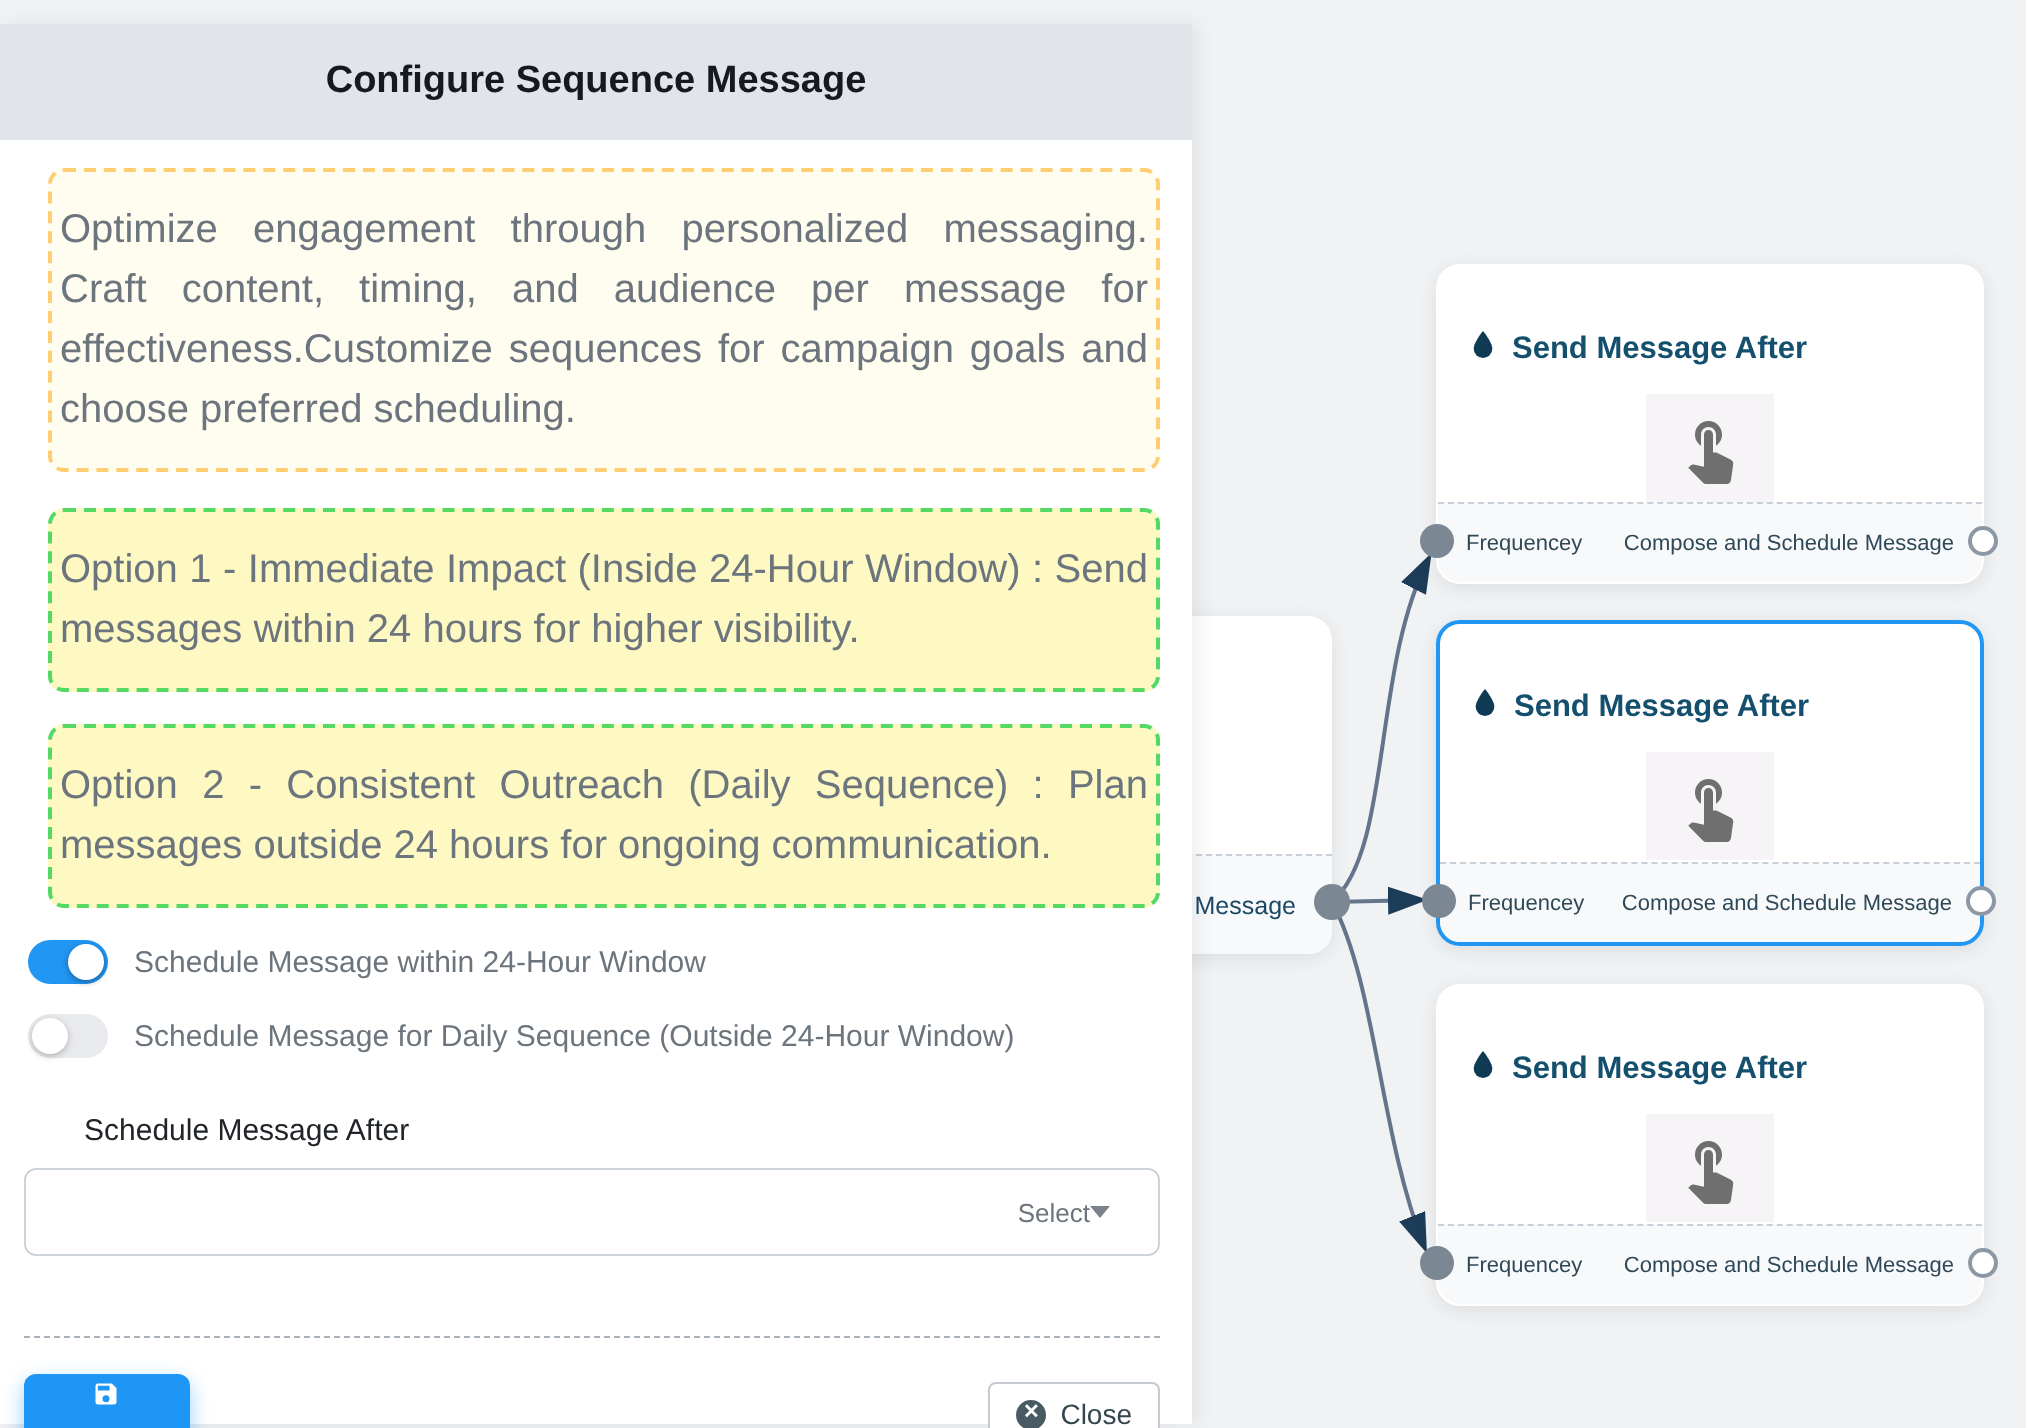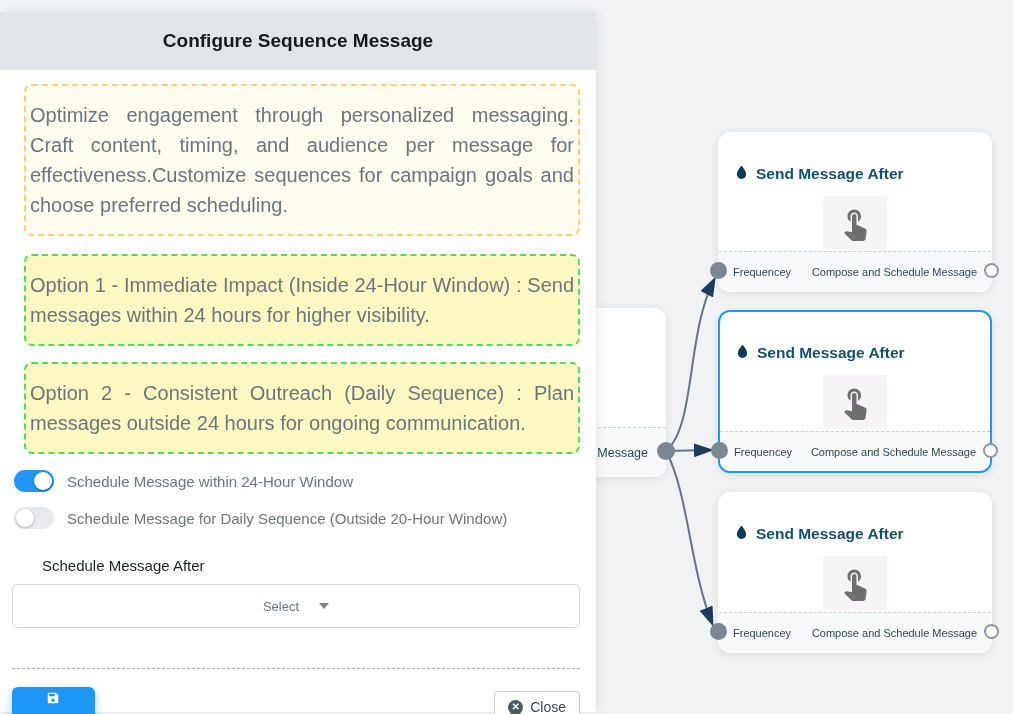--- a/index.html
+++ b/index.html
@@ -23,22 +23,22 @@
   .toggle .knob { position:absolute; top:2px; width:18px; height:18px; border-radius:50%;
                   background:#fff; box-shadow:0 1px 3px rgba(0,0,0,.35); }
   .toggle.on  { background:#2196f3; }
   .toggle.on .knob { right:2px; }
   .toggle.off { background:#e8eaed; }
   .toggle.off .knob { left:2px; box-shadow:0 1px 3px rgba(0,0,0,.25); }
   .toggle-label { font-size:15px; color:#6c757d; }
 
   .field-label { margin-top:28px; font-size:15px; color:#212529;margin-left:30px; }
   .select-box { margin-top:10px; height:44px; border:1px solid #ced4da; border-radius:6px;
-                background:#fff; display:flex; align-items:center; justify-content:center;
-                padding:0 24px; cursor:pointer;gap:20px; }
+                background:#fff; display:flex; align-items:center; justify-content:flex-end;
+                padding:0 24px; cursor:pointer; }
   .select-value { font-size:13px; color:#6c757d; }
   .caret-down { width:0; height:0; border-left:5px solid transparent; border-right:5px solid transparent;
                 border-top:6px solid #7a838c; }
 
   .divider { margin-top:40px; border-top:1px dashed #a9b0b8; }
 
   .actions { margin-top:18px; display:flex; align-items:center; justify-content:space-between; }
   .btn-save { display:flex; align-items:center; gap:7px; background:#1e96f5; color:#fff;
               border:none; border-radius:6px; padding:0 18px; height:40px; font-size:20px; font-weight:700;
               cursor:pointer; box-shadow:0 4px 10px rgba(30,150,245,.45); font-family:inherit;flex-direction:column; }
@@ -197,21 +197,21 @@
         <div class="toggle on">
             <div class="knob"></div>
           </div>
         <div class="toggle-label">Schedule Message within 24-Hour Window</div>
       </div>
 
       <div class="toggle-row">
         <div class="toggle off">
             <div class="knob"></div>
           </div>
-        <div class="toggle-label">Schedule Message for Daily Sequence (Outside 20-Hour Window)</div>
+        <div class="toggle-label">Schedule Message for Daily Sequence (Outside 24-Hour Window)</div>
       </div>
 
       <div class="field-label">Schedule Message After</div>
 
       <div class="select-box">
         <span class="select-value">Select</span>
         <span class="caret-down"></span>
       </div>
 
       <div class="divider"></div>

